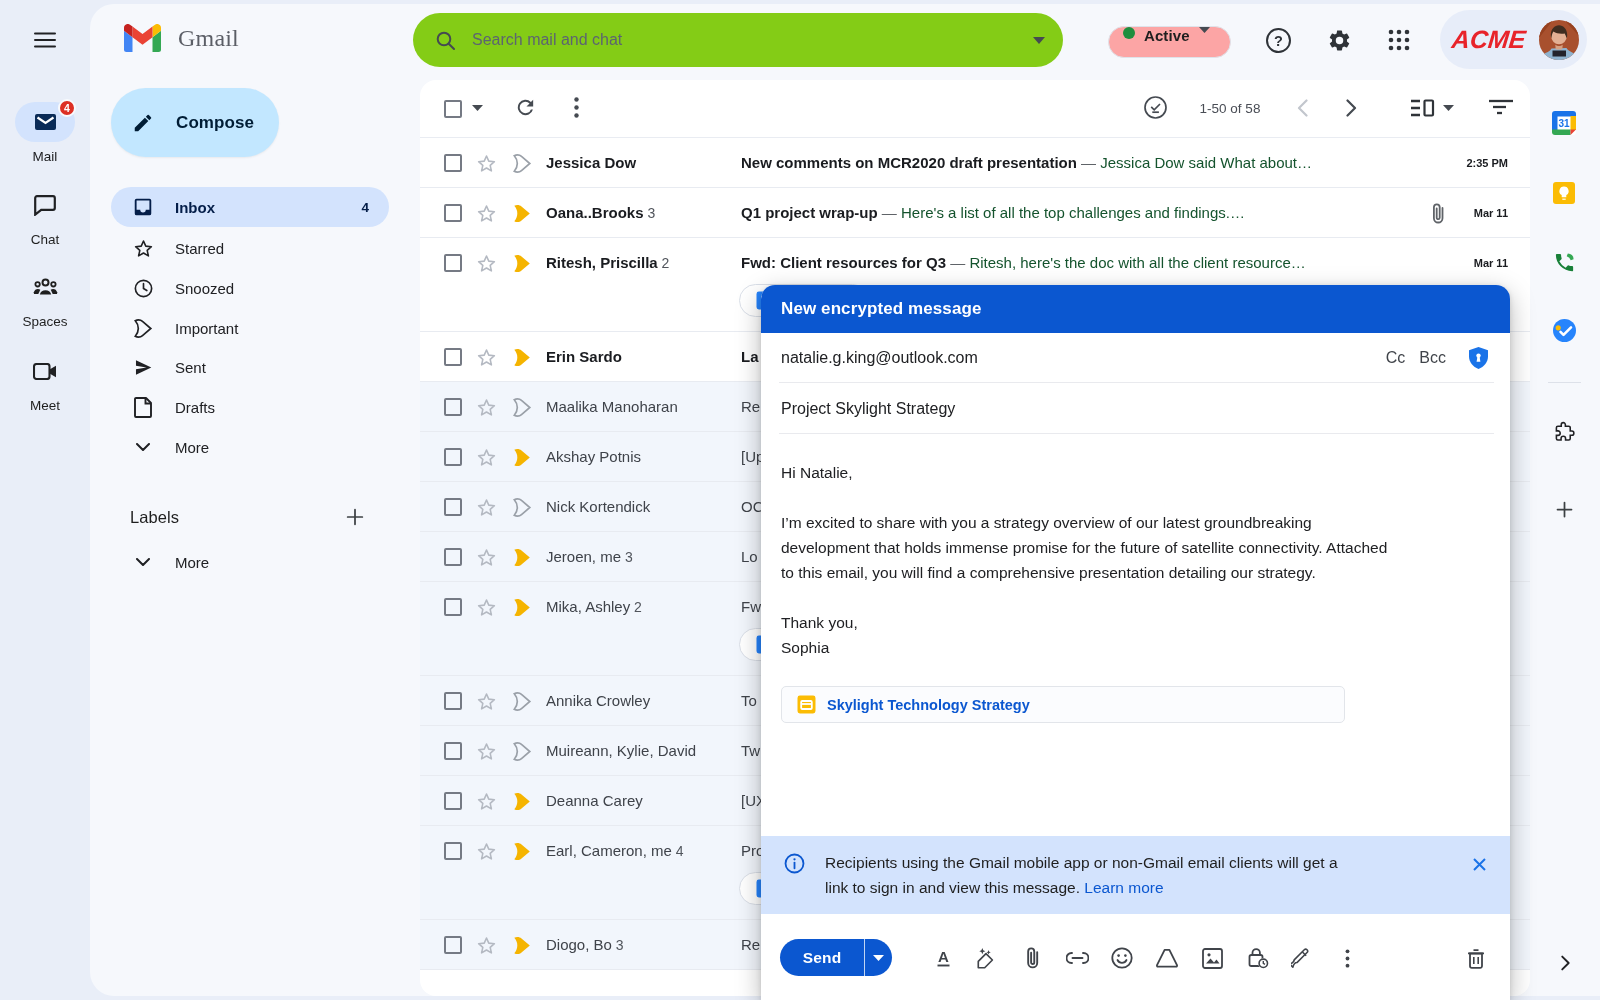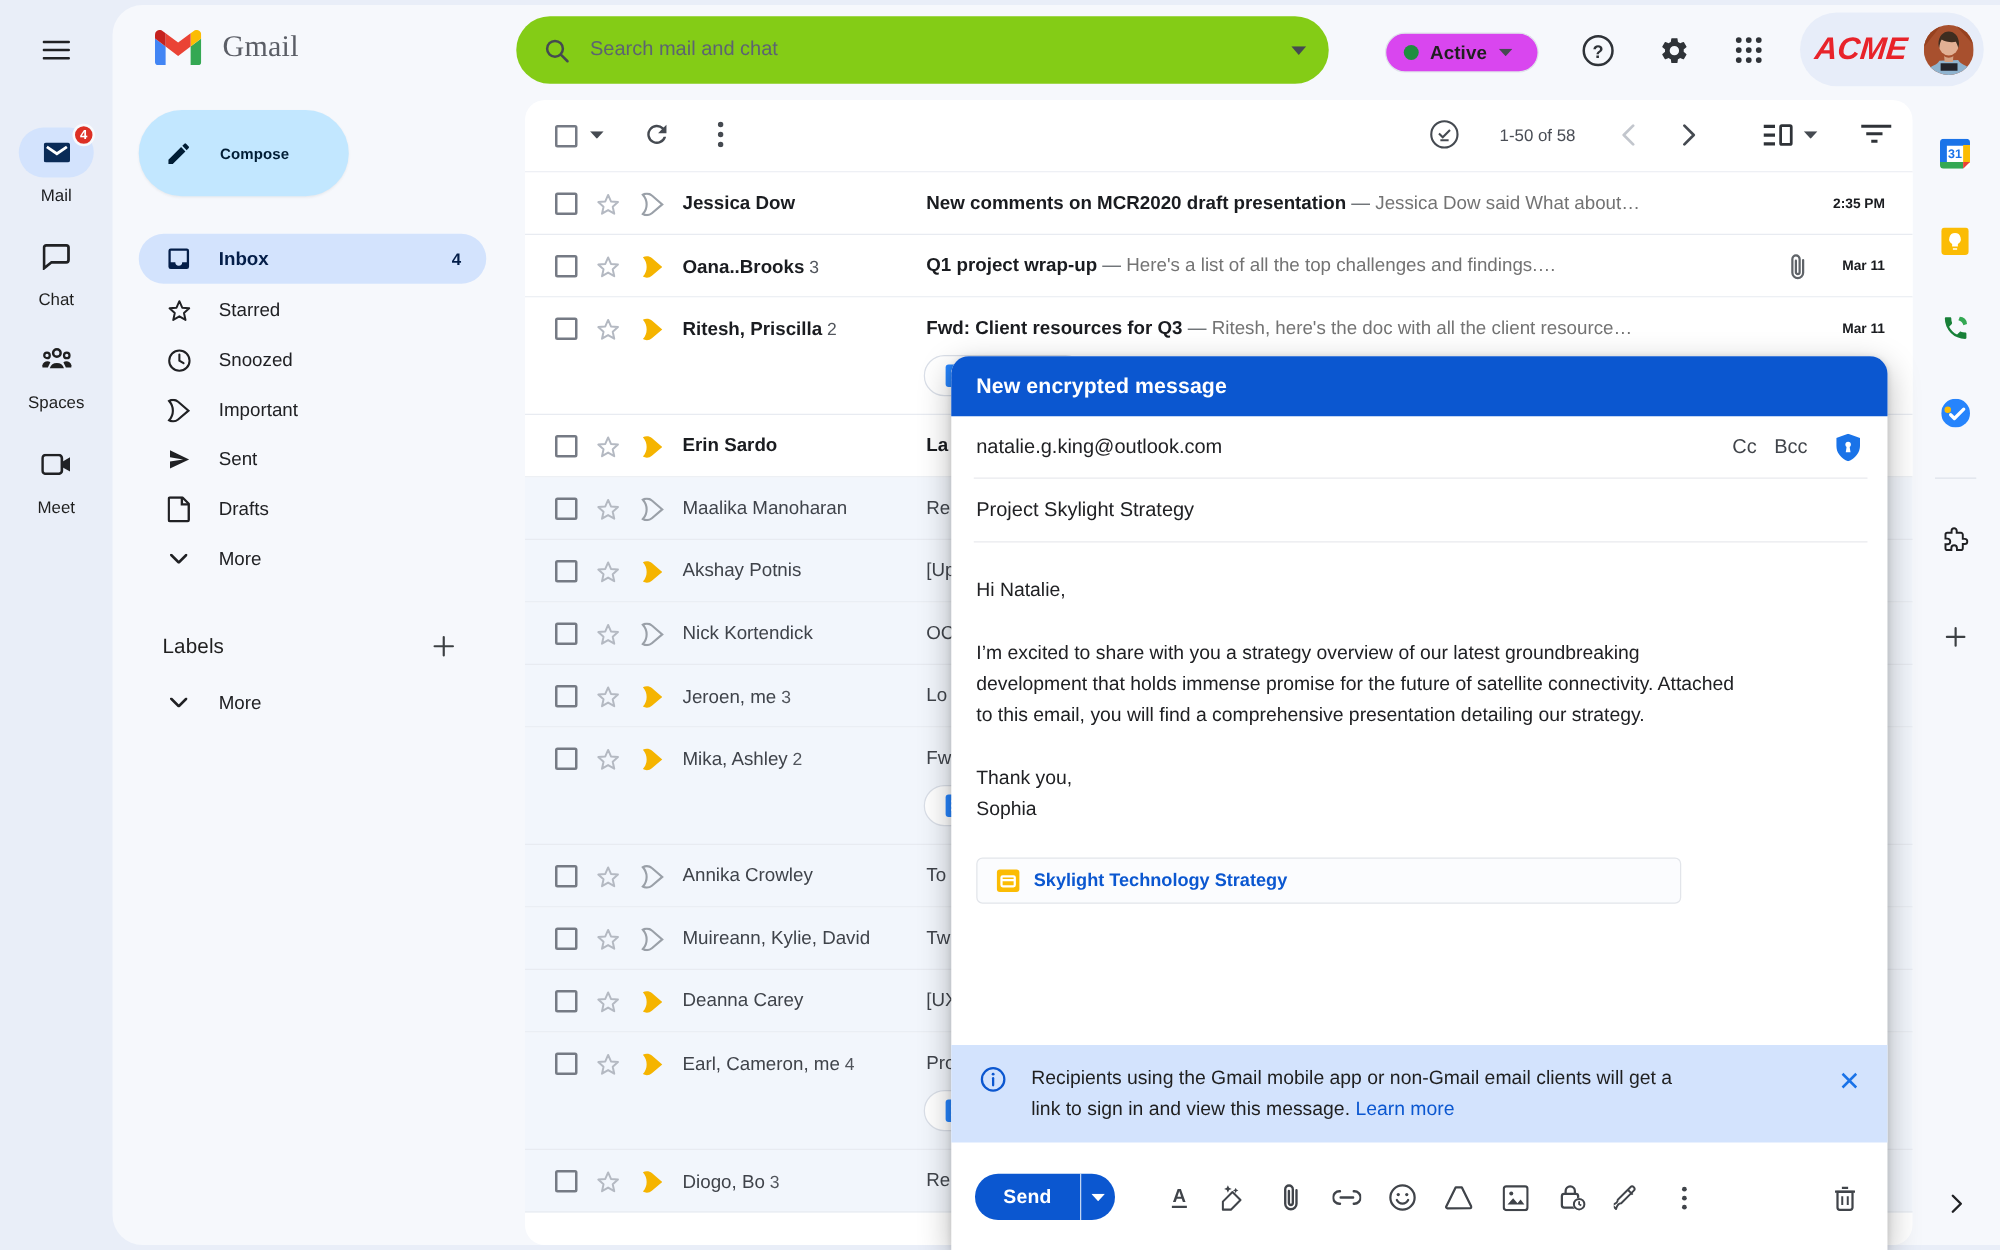--- a/index.html
+++ b/index.html
@@ -10,21 +10,21 @@
 
   
   .iconbtn { position:absolute; display:flex; align-items:center; justify-content:center; }
   #hamburger { left:29px; top:24px; width:32px; height:32px; }
   #gmail-logo { position:absolute; left:124px; top:24px; display:flex; align-items:center; }
   #gmail-logo .wordmark { margin-left:17px; font-size:24px; color:#5b5e66; letter-spacing:.2px;font-family:Liberation Serif, serif; }
   #searchbar { position:absolute; left:413px; top:13px; width:650px; height:54px; background:#84cc16; border-radius:27px; display:flex; align-items:center; }
   #searchbar .q { margin-left:22px; }
   #searchbar .ph { margin-left:16px; font-size:16px; color:#5c6471; flex:1; }
   #searchbar .caret { margin-right:18px; }
-  #status-chip { position:absolute; left:1108px; top:26px; width:123px; height:32px; background:#d946ef; border:1px solid #dfe3ea; border-radius:19px; display:flex; align-items:center; }
+  #status-chip { position:absolute; left:1108px; top:26px; width:123px; height:32px; background:#fca5a5; border:1px solid #dfe3ea; border-radius:19px; display:flex; align-items:flex-start; }
   #status-chip .dot { width:12px; height:12px; border-radius:50%; background:#1e8e3e; margin-left:14px; }
   #status-chip .lbl { margin-left:9px; font-size:15px; color:#1f1f1f; font-weight:bold; letter-spacing:.1px; }
   #status-chip .caret { margin-left:9px; }
   #help-btn { left:1265px; top:27px; width:27px; height:27px; }
   #gear-btn { left:1326px; top:27px; width:26px; height:26px; }
   #apps-btn { left:1388px; top:29px; width:22px; height:22px; }
   #account-pill { position:absolute; left:1440px; top:10px; width:147px; height:59px; background:#e7edf9; border-radius:30px; display:flex; align-items:center; }
   #acme { margin-left:12px; font-weight:bold; font-style:italic; font-size:25px; letter-spacing:0; color:#e8232a; transform:skewX(-6deg); }
   #avatar { position:absolute; right:8px; top:10px; width:40px; height:40px; border-radius:50%; overflow:hidden; }
 
@@ -32,21 +32,21 @@
   .rail-item { position:absolute; left:0; width:90px; text-align:center; }
   .rail-pill { position:relative; width:60px; height:40px; margin:0 auto; border-radius:20px; display:flex; align-items:center; justify-content:center; }
   .rail-pill.active { background:#d3e3fd; }
   .rail-badge { position:absolute; top:-3px; right:-1px; width:18px; height:18px; background:#dd3025; border:2px solid #f8fafd; border-radius:50%; color:#fff; font-size:10.5px; font-weight:bold; display:flex; align-items:center; justify-content:center; }
   .rail-label { margin-top:7px; font-size:13.5px; color:#1f1f1f; }
   .rail-label.active { color:#1b1c1f; }
 
   
   #compose-btn { position:absolute; left:111px; top:88px; width:168px; height:69px; background:#c2e7ff; border-radius:35px; display:flex; align-items:center; box-shadow:0 1px 2px rgba(60,64,67,.08); }
   #compose-btn svg { margin-left:21px; }
-  #compose-btn .lbl { margin-left:22px; font-size:12px; font-weight:bold; color:#001d35; letter-spacing:.1px; }
+  #compose-btn .lbl { margin-left:22px; font-size:17px; font-weight:bold; color:#001d35; letter-spacing:.1px; }
   .nav-item { position:absolute; left:111px; width:278px; height:40px; border-radius:20px; display:flex; align-items:center; }
   .nav-item.active { background:#d3e3fd; }
   .nav-item .ic { width:22px; margin-left:21px; display:flex; justify-content:center; }
   .nav-item .lbl { margin-left:21px; font-size:15px; color:#202124; flex:1; }
   .nav-item.active .lbl { font-weight:bold; color:#041e49; }
   .nav-item .cnt { margin-right:20px; font-size:13.5px; font-weight:bold; color:#041e49; }
   #labels-hdr { position:absolute; left:130px; top:503px; width:250px; height:28px; display:flex; align-items:center; }
   #labels-hdr .lbl { font-size:16.5px; color:#1f1f1f; letter-spacing:.1px; }
   #labels-plus { position:absolute; left:344px; top:506px; width:22px; height:22px; }
 
@@ -59,21 +59,21 @@
   .cbx { width:18px; height:18px; border:2px solid #757a84; border-radius:2px; background:transparent; }
   .row .cbx { position:absolute; left:24px; top:16px; }
   .row .star { position:absolute; left:56px; top:15px; }
   .row .marker { position:absolute; left:92px; top:16px; }
   .row .sender { position:absolute; left:126px; top:0; width:192px; height:50px; line-height:50px; font-size:15px; color:#3f434a; white-space:nowrap; overflow:hidden; }
   .row.unread .sender { font-weight:bold; color:#1a1c20; }
   .sender .cnt { font-weight:normal; color:#51555c; font-size:14px; }
   .row .subjline { position:absolute; left:321px; top:0; right:110px; height:50px; line-height:50px; font-size:15px; white-space:nowrap; overflow:hidden; color:#3f434a; }
   .row.unread .subjline .subj { font-weight:bold; color:#1a1c20; }
   .subjline .sep { color:#5f6368; }
-  .subjline .snip { color:#737373; }
+  .subjline .snip { color:#14532d; }
   .row .right { position:absolute; right:22px; top:0; height:50px; display:flex; align-items:center; gap:26px; }
   .row .time { font-size:11px; font-weight:bold; color:#1a1c20; }
   .listchip { position:absolute; left:319px; top:46px; width:130px; height:33px; background:#fff; border:1px solid #dadfe8; border-radius:17px; display:flex; align-items:center; padding-left:16px; }
   
   .tb { position:absolute; display:flex; align-items:center; justify-content:center; }
   #tb-cbx { left:24px; top:20px; }
   #tb-caret { left:52px; top:25px; }
   #tb-refresh { left:94px; top:16px; }
   #tb-dots { left:154px; top:17px; }
   #tb-read { left:723px; top:15px; }

